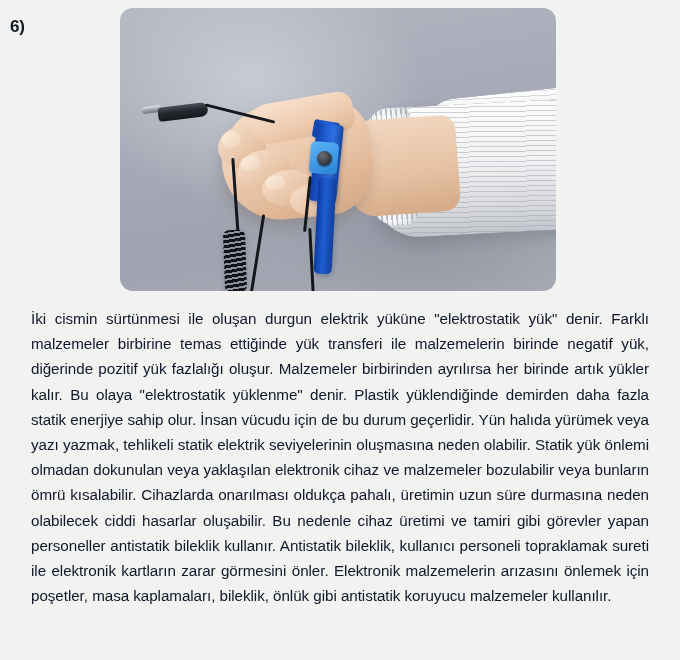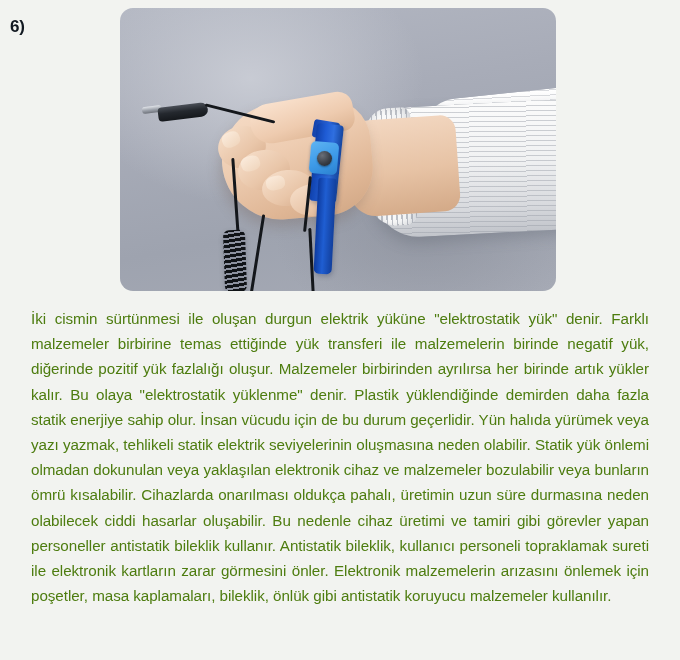--- a/index.html
+++ b/index.html
@@ -297,21 +297,21 @@
   }
 
   
   .body-text {
     position: absolute;
     left: 31px;
     top: 306px;
     width: 618px;
     font-size: 15.2px;
     line-height: 25.2px;
-    color: #4d7c0f;
+    color: #0f172a;
     text-align: justify;
     text-justify: inter-word;
     letter-spacing: -0.05px;
   }
   .body-text p { margin: 0; }
 </style>
 </head>
 <body>
 
 <div class="q-number">6)</div>

